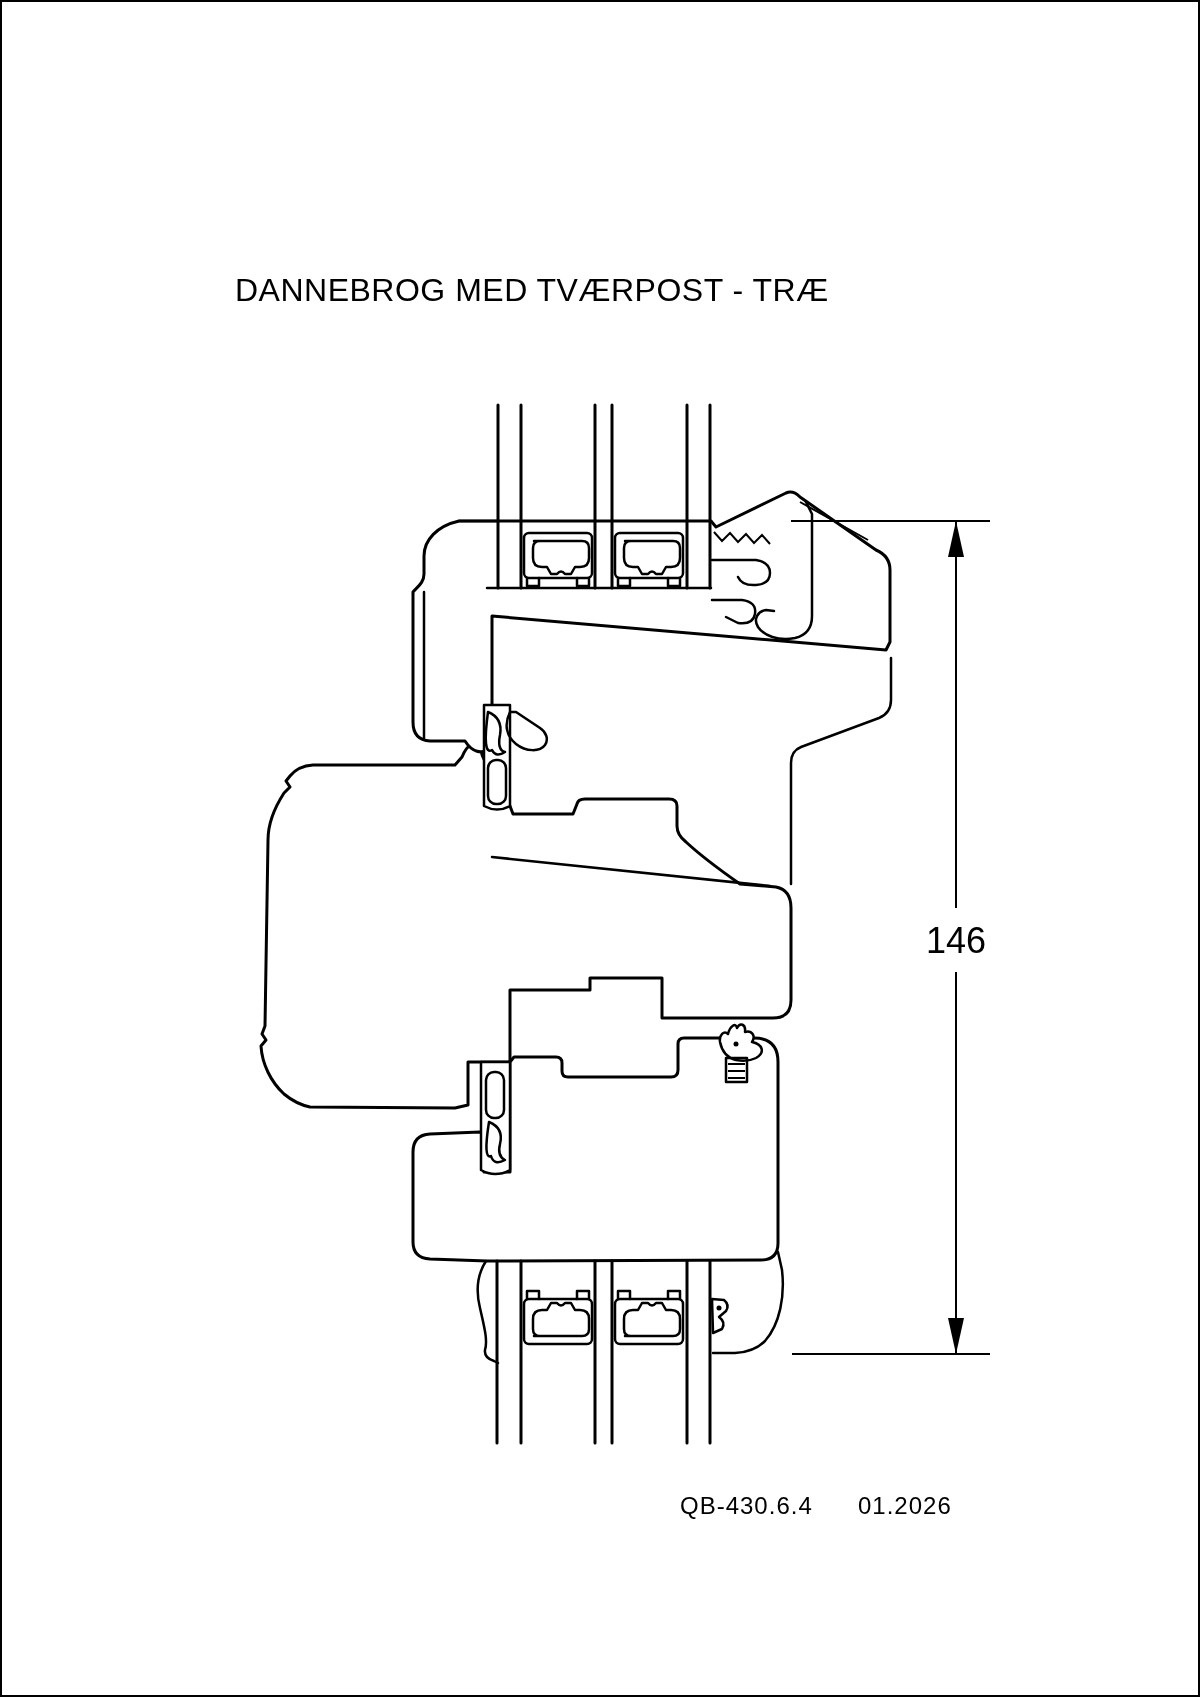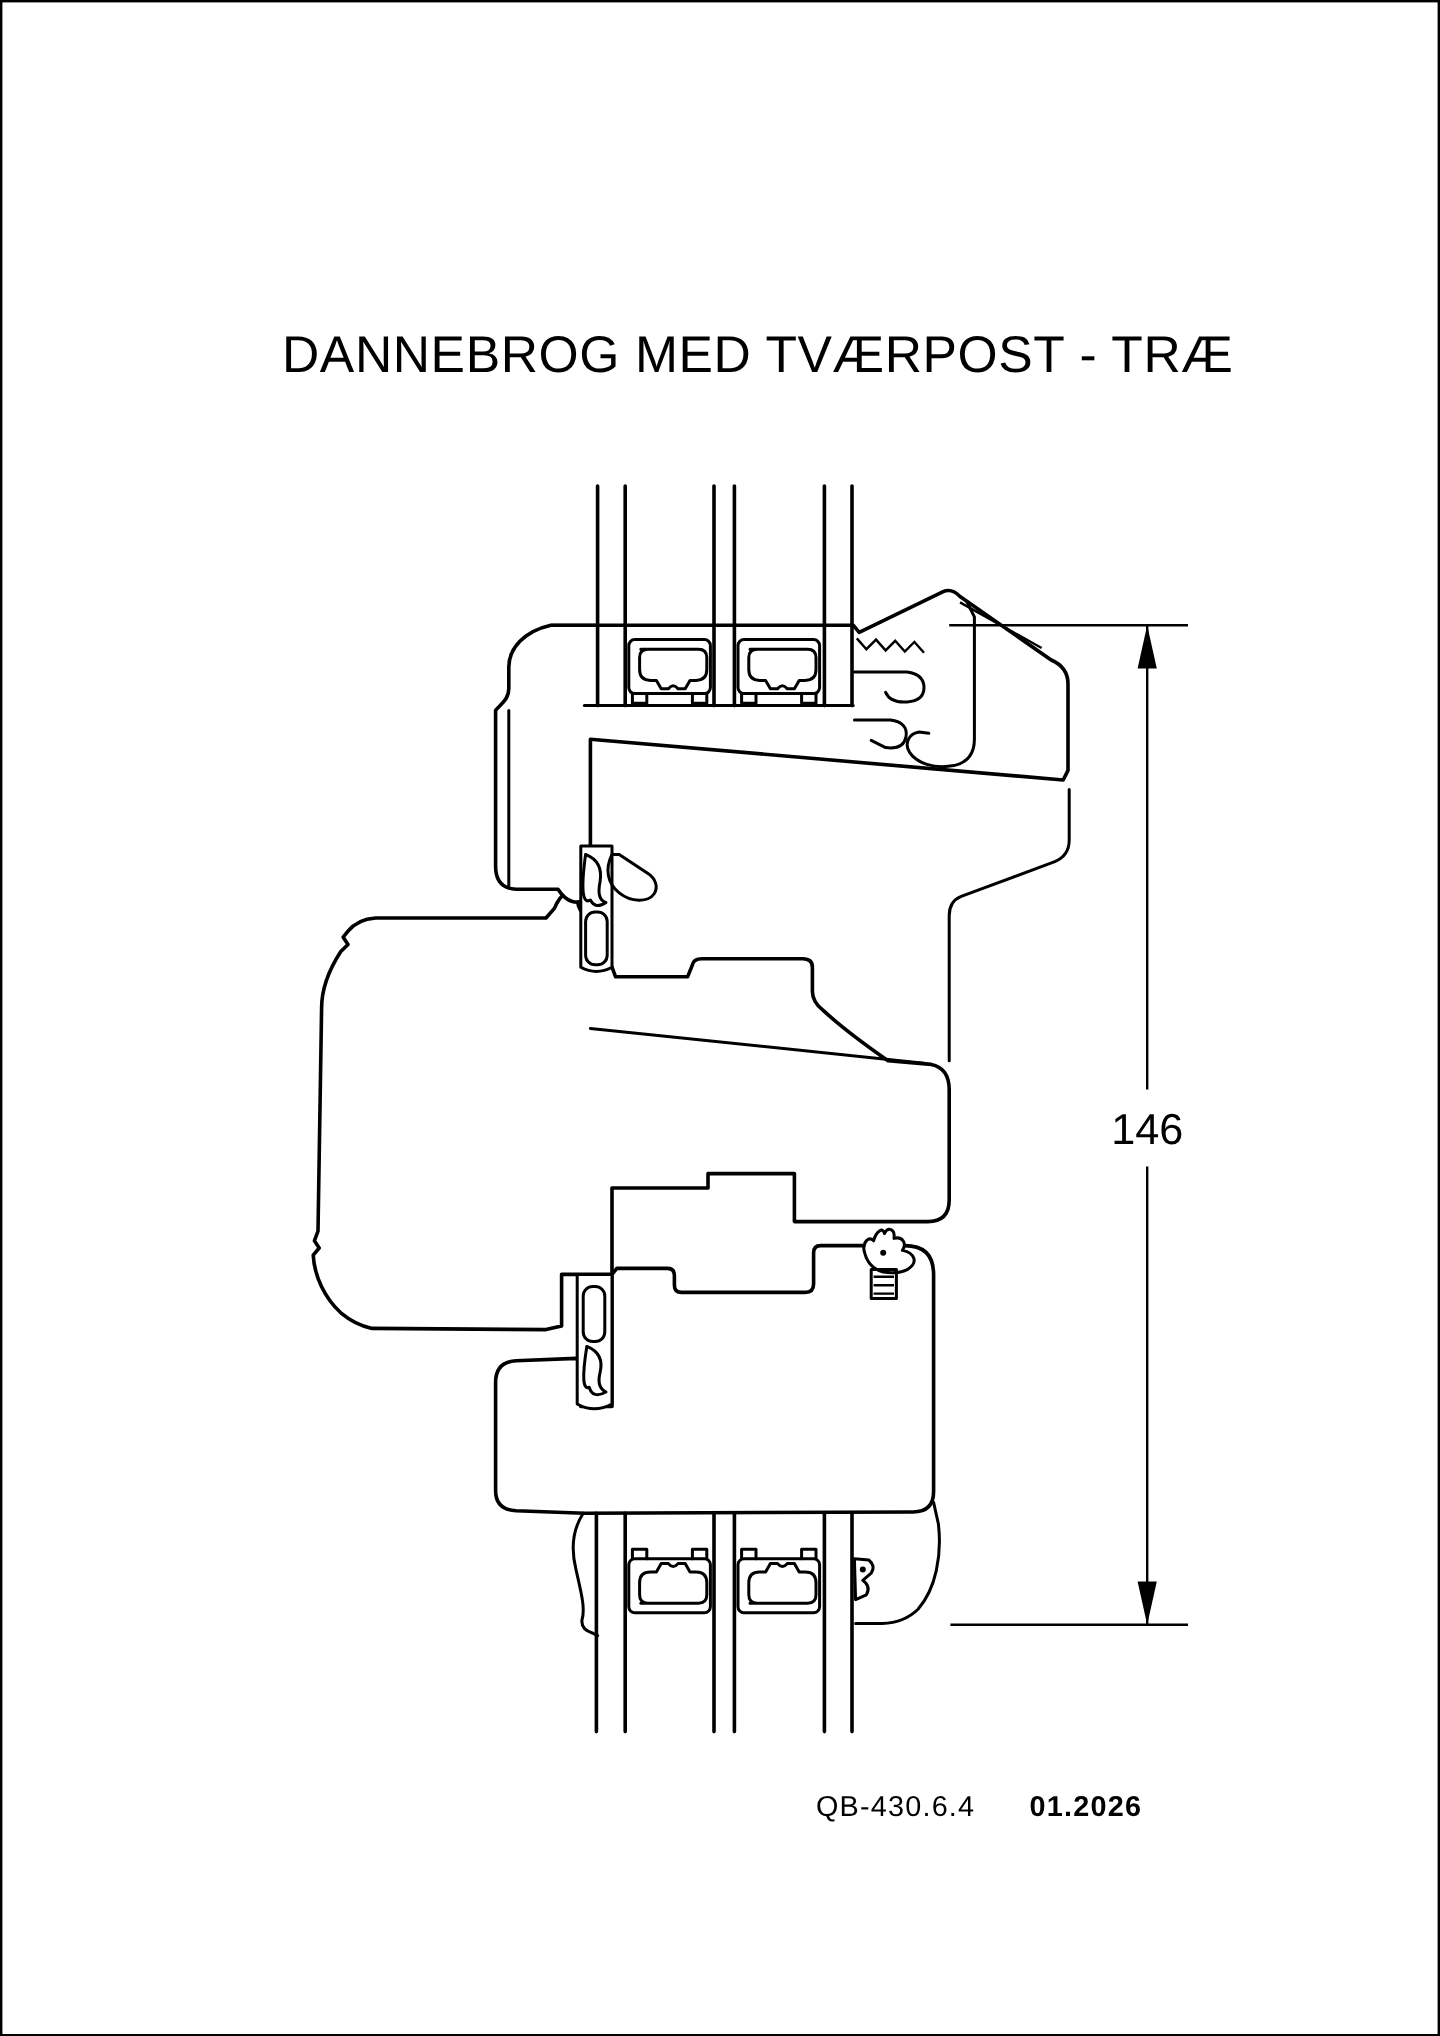--- a/index.html
+++ b/index.html
@@ -1,21 +1,21 @@
 <!DOCTYPE html>
 <html><head>
 <meta charset="utf-8">
 <style>
   html,body{margin:0;padding:0;background:#fff;}
   body{width:1200px;height:1697px;position:relative;font-family:"Liberation Sans",sans-serif;color:#000;overflow:hidden;}
   .page-border{position:absolute;inset:0;border:2px solid #000;pointer-events:none;}
-  .title{position:absolute;left:235px;top:272px;width:780px;text-align:center;
-         font-size:43px;letter-spacing:0.5px;white-space:nowrap;font-weight:400;}
+  .title{position:absolute;left:235px;top:272px;width:780px;text-align:left;
+         font-size:32px;letter-spacing:0.5px;white-space:nowrap;font-weight:400;}
   .footer{position:absolute;top:1492px;left:680px;font-size:24px;letter-spacing:1px;}
-  .footer .date{position:absolute;left:178px;top:0;font-weight:bold;}
+  .footer .date{position:absolute;left:178px;top:0;}
   svg{position:absolute;left:0;top:0;}
   .ln{fill:none;stroke:#000;stroke-width:3;stroke-linejoin:round;stroke-linecap:round;}
   .ln2{fill:none;stroke:#000;stroke-width:2.5;stroke-linejoin:round;stroke-linecap:round;}
   .solid{fill:#fff;stroke:#000;stroke-width:3;stroke-linejoin:round;}
   .solid2{fill:#fff;stroke:#000;stroke-width:2.5;stroke-linejoin:round;}
   .dim{fill:none;stroke:#000;stroke-width:2;}
   .dimtxt{font-family:"Liberation Sans",sans-serif;font-size:36px;fill:#000;}
 </style>
 </head>
 <body>

